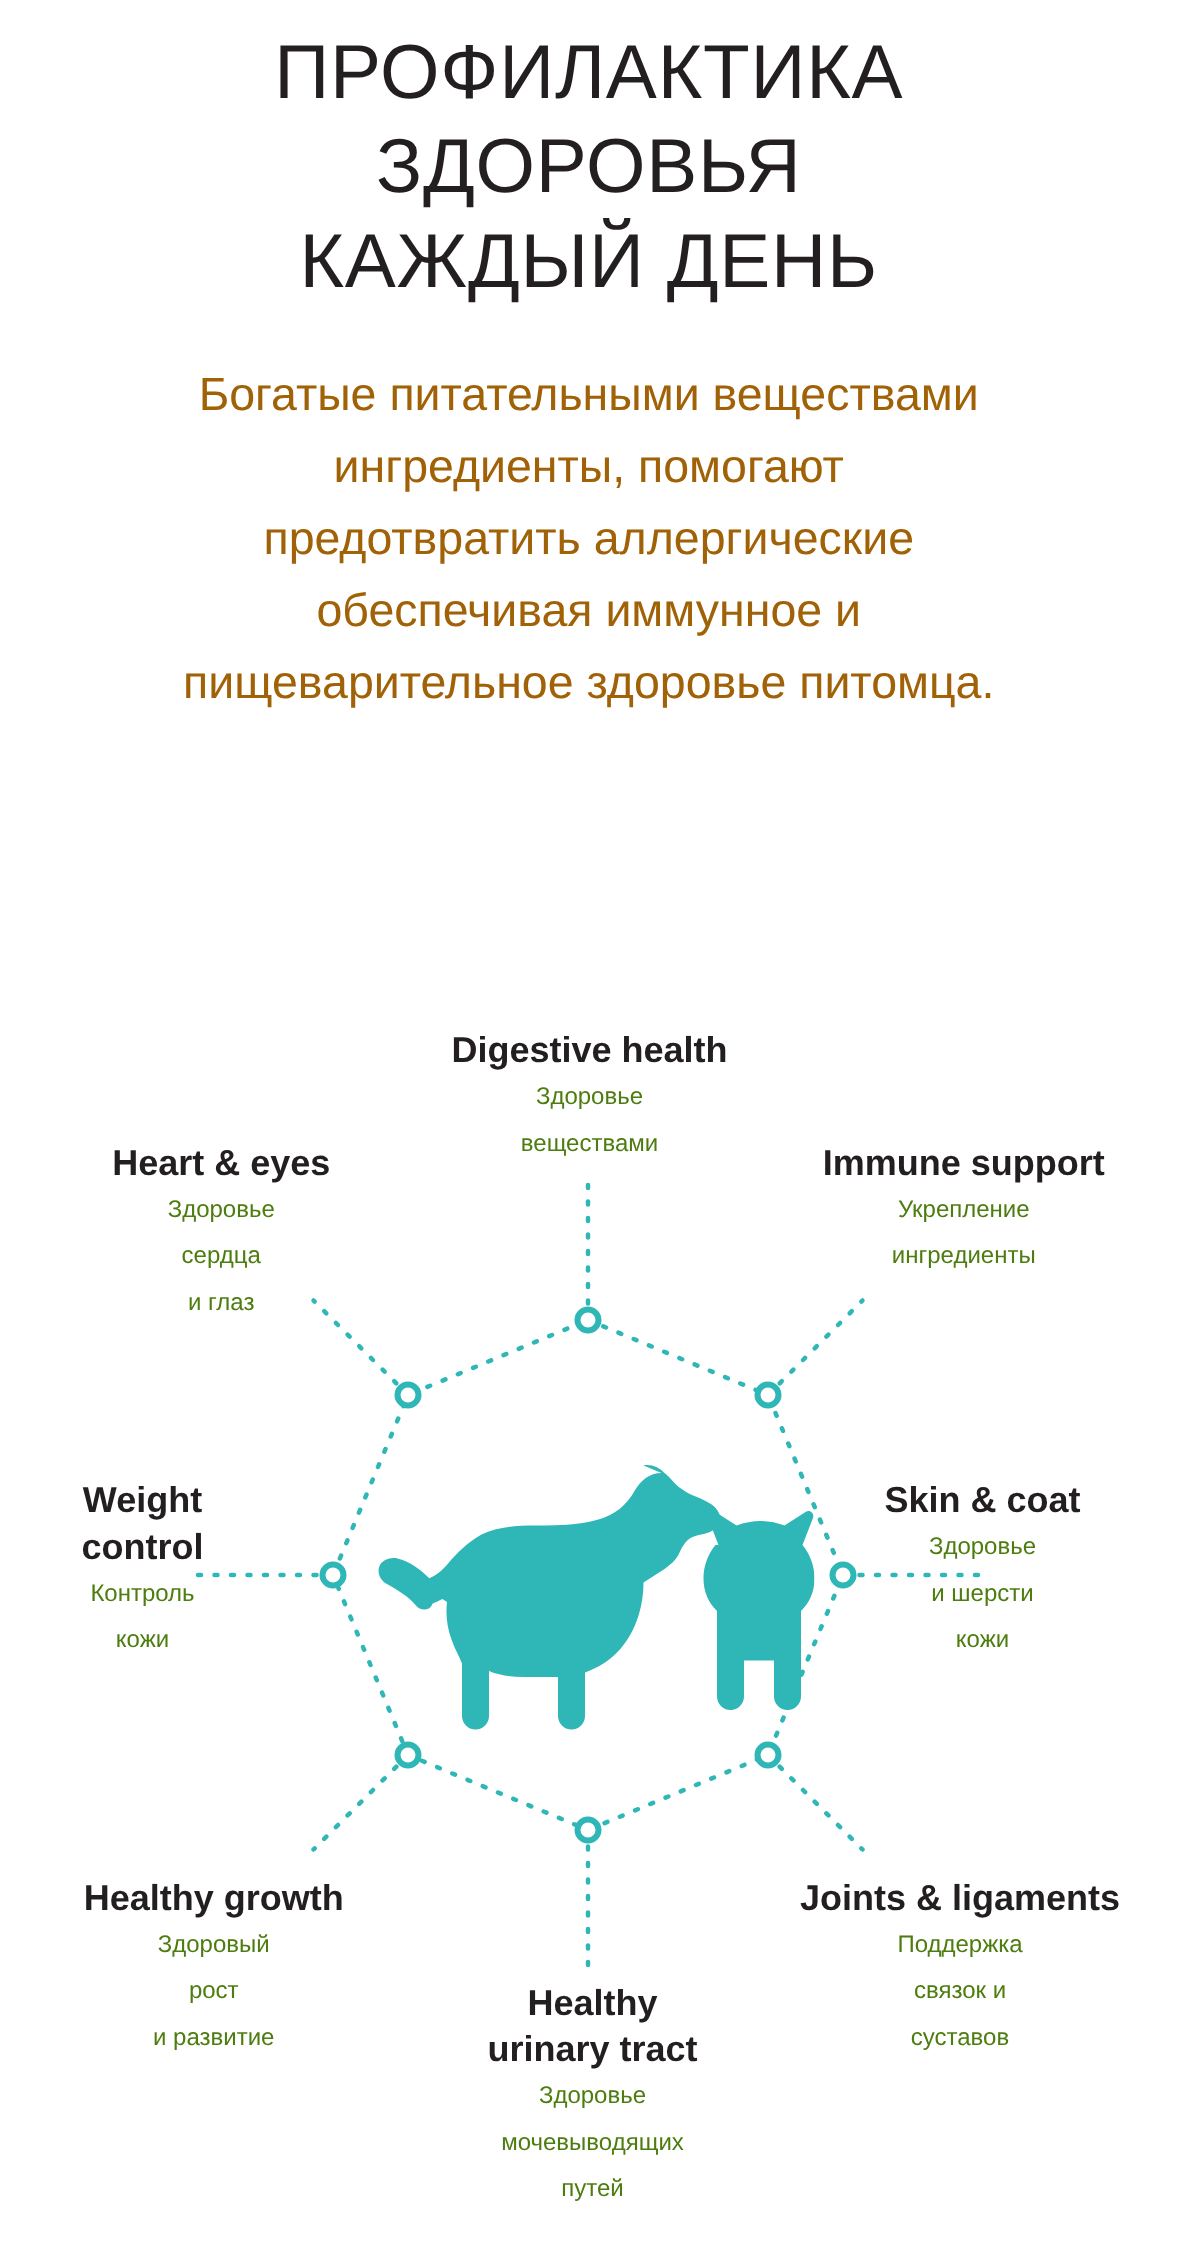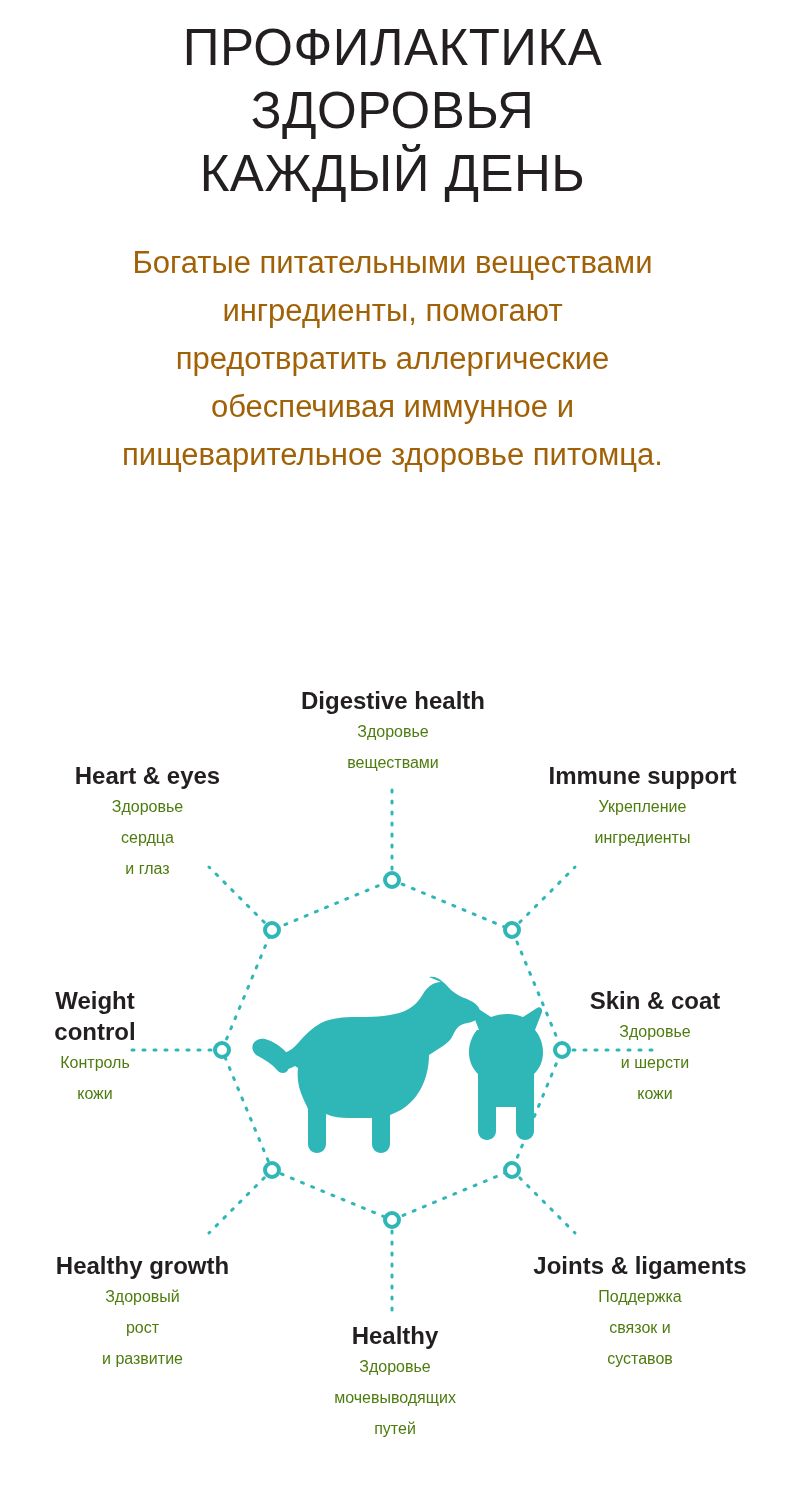--- a/index.html
+++ b/index.html
@@ -175,20 +175,21 @@
 
   <div class="label l-joints">
     <span class="en">Joints &amp; ligaments</span>
     <span class="ru">Поддержка</span>
     <span class="ru">связок и</span>
     <span class="ru">суставов</span>
   </div>
 
   <div class="label l-urinary">
     <span class="en">Healthy</span>
+    <span class="en">urinary tract</span>
     <span class="ru">Здоровье</span>
     <span class="ru">мочевыводящих</span>
     <span class="ru">путей</span>
   </div>
 
   <div class="label l-growth">
     <span class="en">Healthy growth</span>
     <span class="ru">Здоровый</span>
     <span class="ru">рост</span>
     <span class="ru">и развитие</span>

